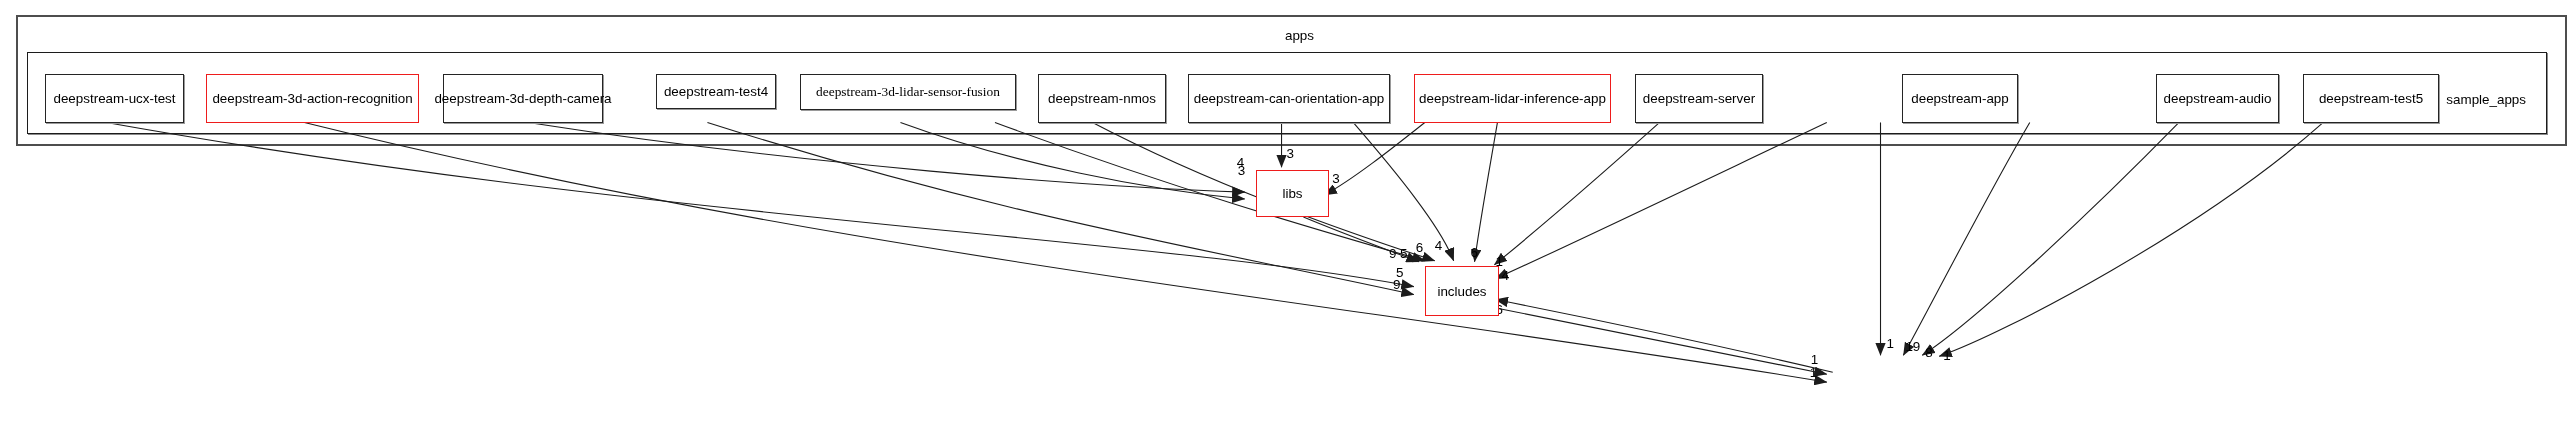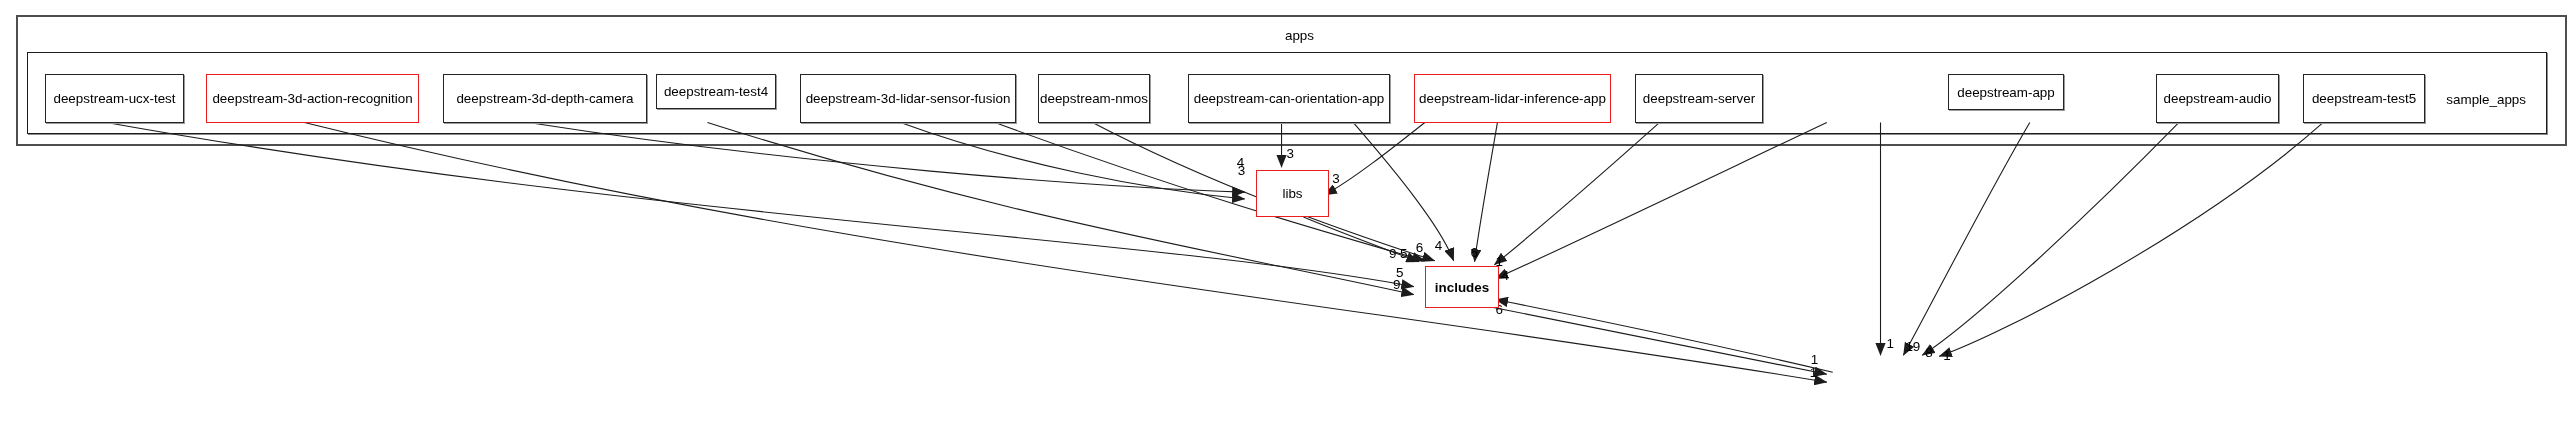--- a/index.html
+++ b/index.html
@@ -74,27 +74,27 @@
       <path d="M2040,123 C1995,200 1938,312 1913,357" fill="none" stroke="#1c1c1c" stroke-width="1.1" marker-end="url(#arw)"></path>
       <text x="1915" y="353">19</text>
       <path d="M2190,123 C2100,215 1982,325 1932,357" fill="none" stroke="#1c1c1c" stroke-width="1.1" marker-end="url(#arw)"></path>
       <text x="1935" y="359">8</text>
       <path d="M2335,123 C2215,230 2015,335 1949,358" fill="none" stroke="#1c1c1c" stroke-width="1.1" marker-end="url(#arw)"></path>
       <text x="1953" y="362">1</text>
     </svg>
   <div id="nodes">
       <div class="node" style="left: 37px; top: 74px; width: 139px; height: 49px; --hl: #ee1c1c; border-color: rgb(36, 36, 36);">deepstream-ucx-test</div>
       <div class="node hl" style="left: 198px; top: 74px; width: 213px; height: 49px; --hl: #ee1c1c;">deepstream-3d-action-recognition</div>
-      <div class="node" style="left: 435px; top: 74px; width: 204px; height: 49px; --hl: #ee1c1c; border-color: rgb(36, 36, 36);">deepstream-3d-depth-camera</div>
+      <div class="node" style="left: 435px; top: 74px; width: 160px; height: 49px; --hl: #ee1c1c; border-color: rgb(36, 36, 36);">deepstream-3d-depth-camera</div>
       <div class="node" style="left: 648px; top: 74px; width: 120px; height: 35px; --hl: #ee1c1c; border-color: rgb(36, 36, 36);">deepstream-test4</div>
-      <div class="node" style="left: 792px; top: 74px; width: 216px; height: 49px; --hl: #ee1c1c; border-color: rgb(36, 36, 36);">deepstream-3d-lidar-sensor-fusion</div>
-      <div class="node" style="left: 1030px; top: 74px; width: 112px; height: 49px; --hl: #ee1c1c; border-color: rgb(36, 36, 36);">deepstream-nmos</div>
+      <div class="node" style="left: 792px; top: 74px; width: 216px; height: 36px; --hl: #ee1c1c; border-color: rgb(36, 36, 36); font-family: Liberation Serif, serif;">deepstream-3d-lidar-sensor-fusion</div>
+      <div class="node" style="left: 1030px; top: 74px; width: 128px; height: 49px; --hl: #ee1c1c; border-color: rgb(36, 36, 36);">deepstream-nmos</div>
       <div class="node" style="left: 1180px; top: 74px; width: 202px; height: 49px; --hl: #ee1c1c; border-color: rgb(36, 36, 36);">deepstream-can-orientation-app</div>
       <div class="node hl" style="left: 1406px; top: 74px; width: 197px; height: 49px; --hl: #ee1c1c;">deepstream-lidar-inference-app</div>
       <div class="node" style="left: 1627px; top: 74px; width: 128px; height: 49px; --hl: #ee1c1c; border-color: rgb(36, 36, 36);">deepstream-server</div>
-      <div class="node" style="left: 1940px; top: 74px; width: 116px; height: 36px; --hl: #ee1c1c; border-color: rgb(36, 36, 36);">deepstream-app</div>
+      <div class="node" style="left: 1894px; top: 74px; width: 116px; height: 49px; --hl: #ee1c1c; border-color: rgb(36, 36, 36);">deepstream-app</div>
       <div class="node" style="left: 2148px; top: 74px; width: 123px; height: 49px; --hl: #ee1c1c; border-color: rgb(36, 36, 36);">deepstream-audio</div>
-      <div class="node" style="left: 2295px; top: 74px; width: 122px; height: 49px; --hl: #ee1c1c; border-color: rgb(36, 36, 36);">deepstream-test5</div>
+      <div class="node" style="left: 2295px; top: 74px; width: 136px; height: 49px; --hl: #ee1c1c; border-color: rgb(36, 36, 36);">deepstream-test5</div>
       <div class="node hl" style="left: 1248px; top: 170px; width: 73px; height: 47px; --hl: #ee1c1c;">libs</div>
-      <div class="node hl" style="left: 1417px; top: 266px; width: 74px; height: 42px; font-weight: bold; --hl: #ee1c1c;">includes</div>
+      <div class="node hl" style="left: 1417px; top: 266px; width: 74px; height: 50px; --hl: #ee1c1c;">includes</div>
     </div>
 </div>
 
 
 </body></html>

